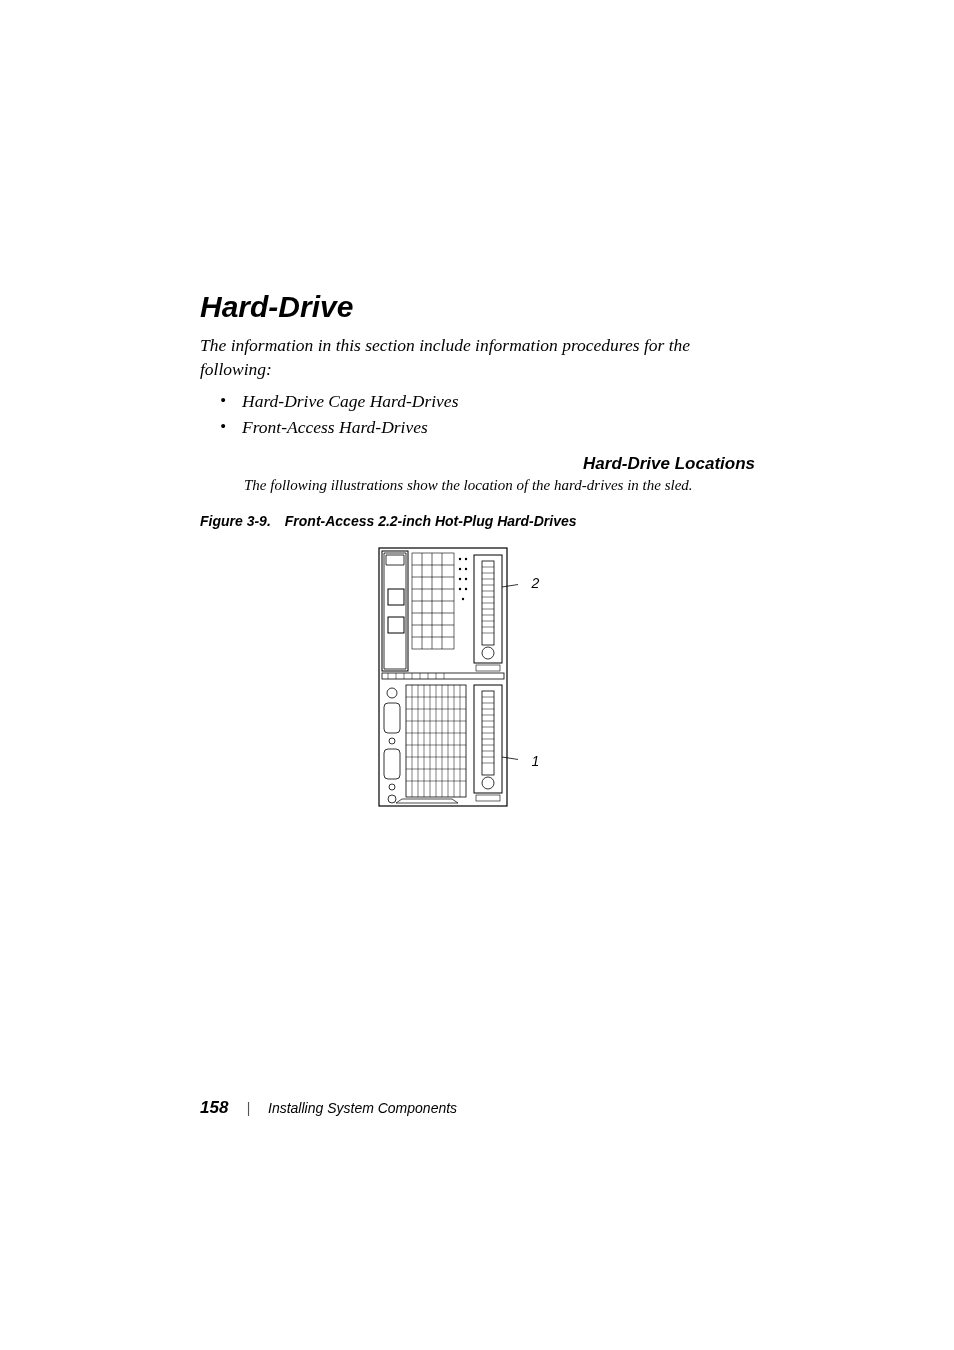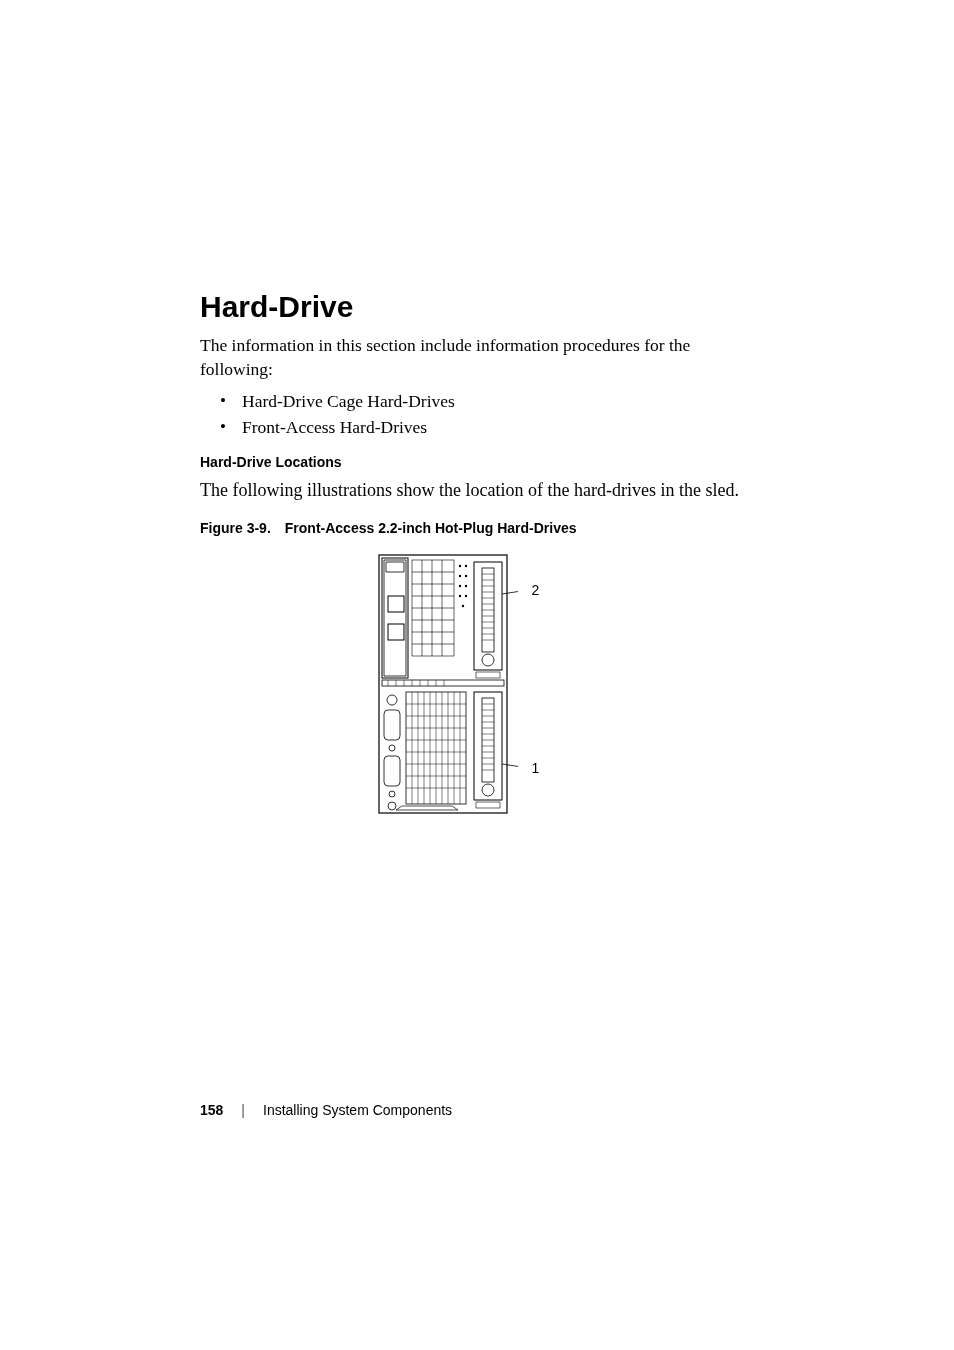--- a/index.html
+++ b/index.html
@@ -9,20 +9,21 @@
     height: 1350px;
     background: #fff;
     font-family: "Times New Roman", Times, serif;
     color: #000;
   }
   .page {
     position: relative;
     width: 866px;
     height: 1350px;
     box-sizing: border-box;
+    font-style: italic;
   }
   .content {
     position: absolute;
     left: 200px;
     top: 290px;
     width: 555px;
   }
   .h1 {
     font-family: Arial, Helvetica, sans-serif;
     font-weight: 700;
@@ -49,28 +50,30 @@
   ul.bullets li::before {
     content: "•";
     position: absolute;
     left: 20px;
     top: 0;
     font-size: 17px;
   }
   .h2 {
     font-family: Arial, Helvetica, sans-serif;
     font-weight: 700;
-    font-size: 14px;
+    font-size: 17px;
     margin-top: 14px;
-    margin-bottom: 8px;
+    margin-bottom: 1px;
+    text-align: right;
   }
   .body {
-    font-size: 18px;
+    font-size: 15px;
     line-height: 1.35;
     margin-bottom: 18px;
+    margin-left: 44px;
   }
   .fig-caption {
     font-family: Arial, Helvetica, sans-serif;
     font-weight: 700;
     font-size: 14px;
     margin-bottom: 18px;
   }
   .fig-caption .num { margin-right: 14px; text-align: center; }
 
   
@@ -95,21 +98,21 @@
     position: absolute;
     left: 200px;
     bottom: 232px;
     font-family: Arial, Helvetica, sans-serif;
     font-size: 14px;
     color: #000;
     display: flex;
     align-items: center;
     gap: 18px;
   }
-  .footer .pnum { font-weight: 700; font-size: 14px; }
+  .footer .pnum { font-weight: 700; font-size: 17px; }
   .footer .sep { color: #555; font-size: 14px; font-weight: 400; }
   .footer .section { font-weight: 400; }
 </style>
 </head>
 <body>
 
 <div class="page">
 
   <div class="content">
 

